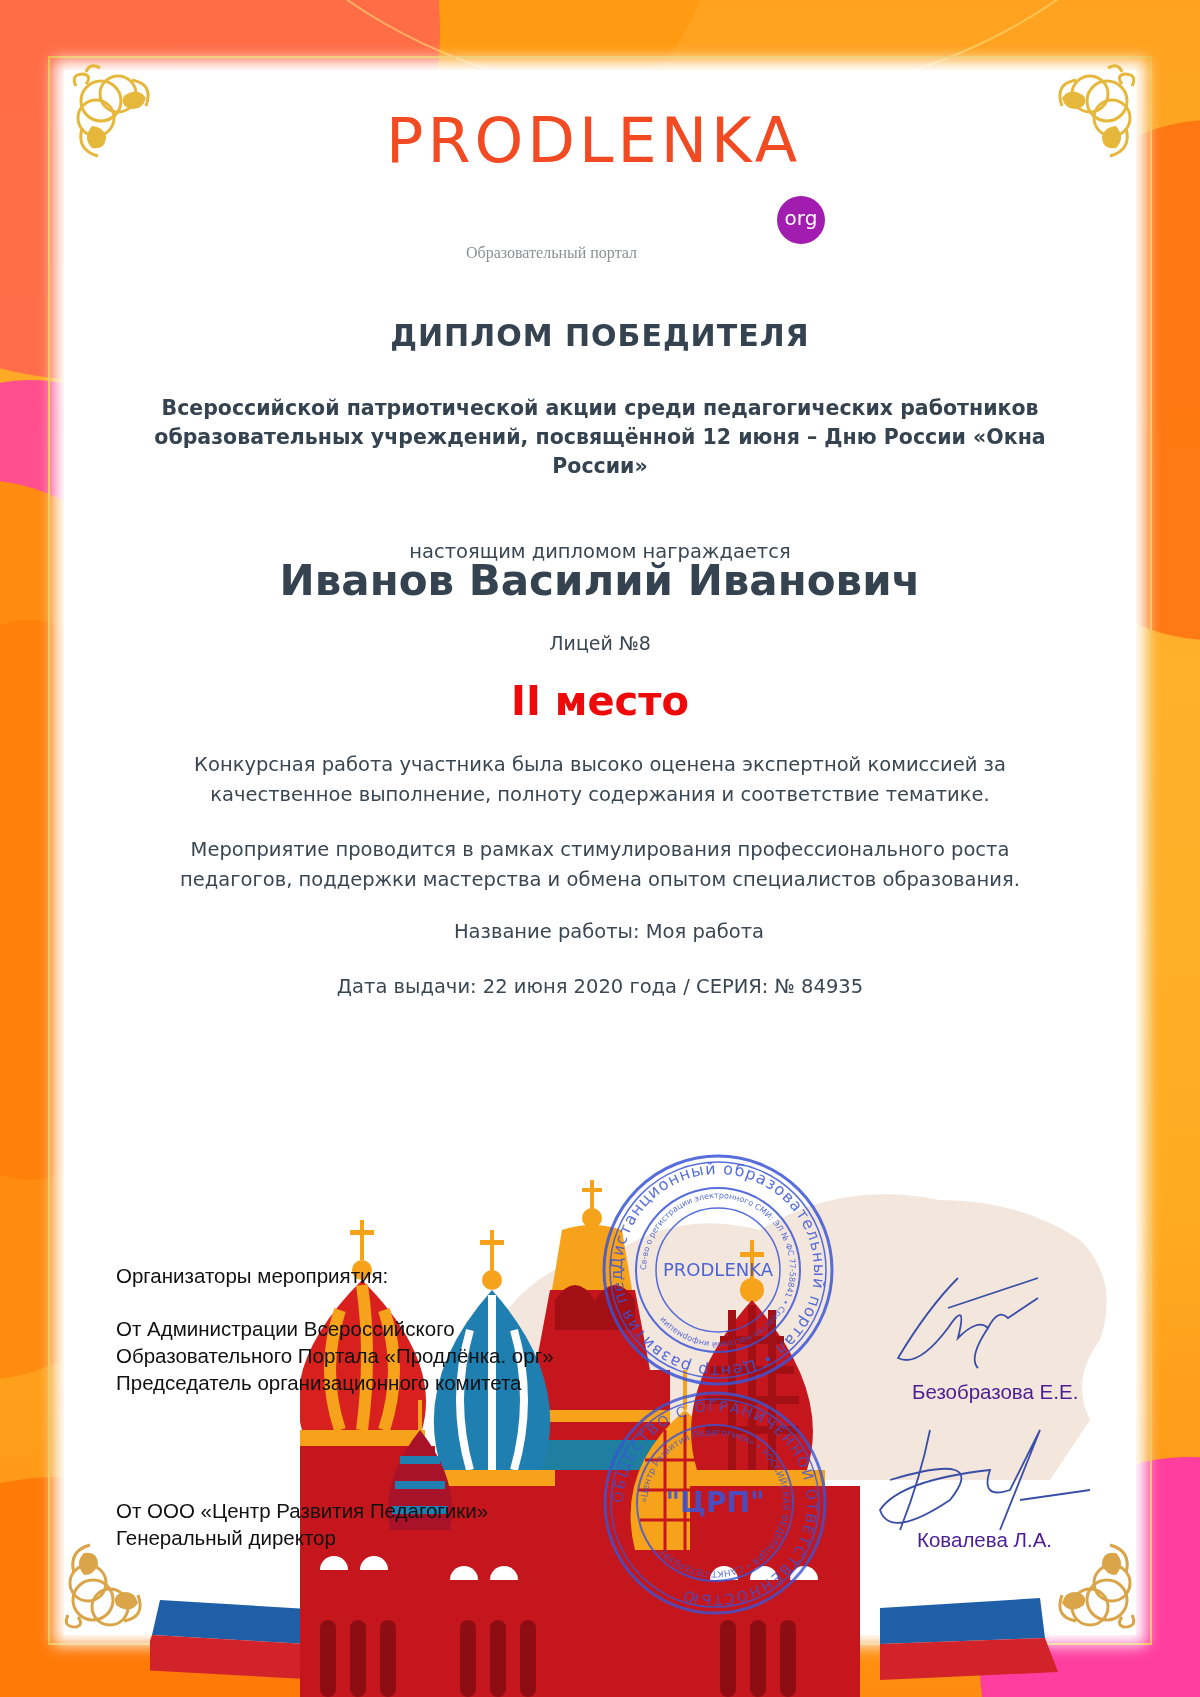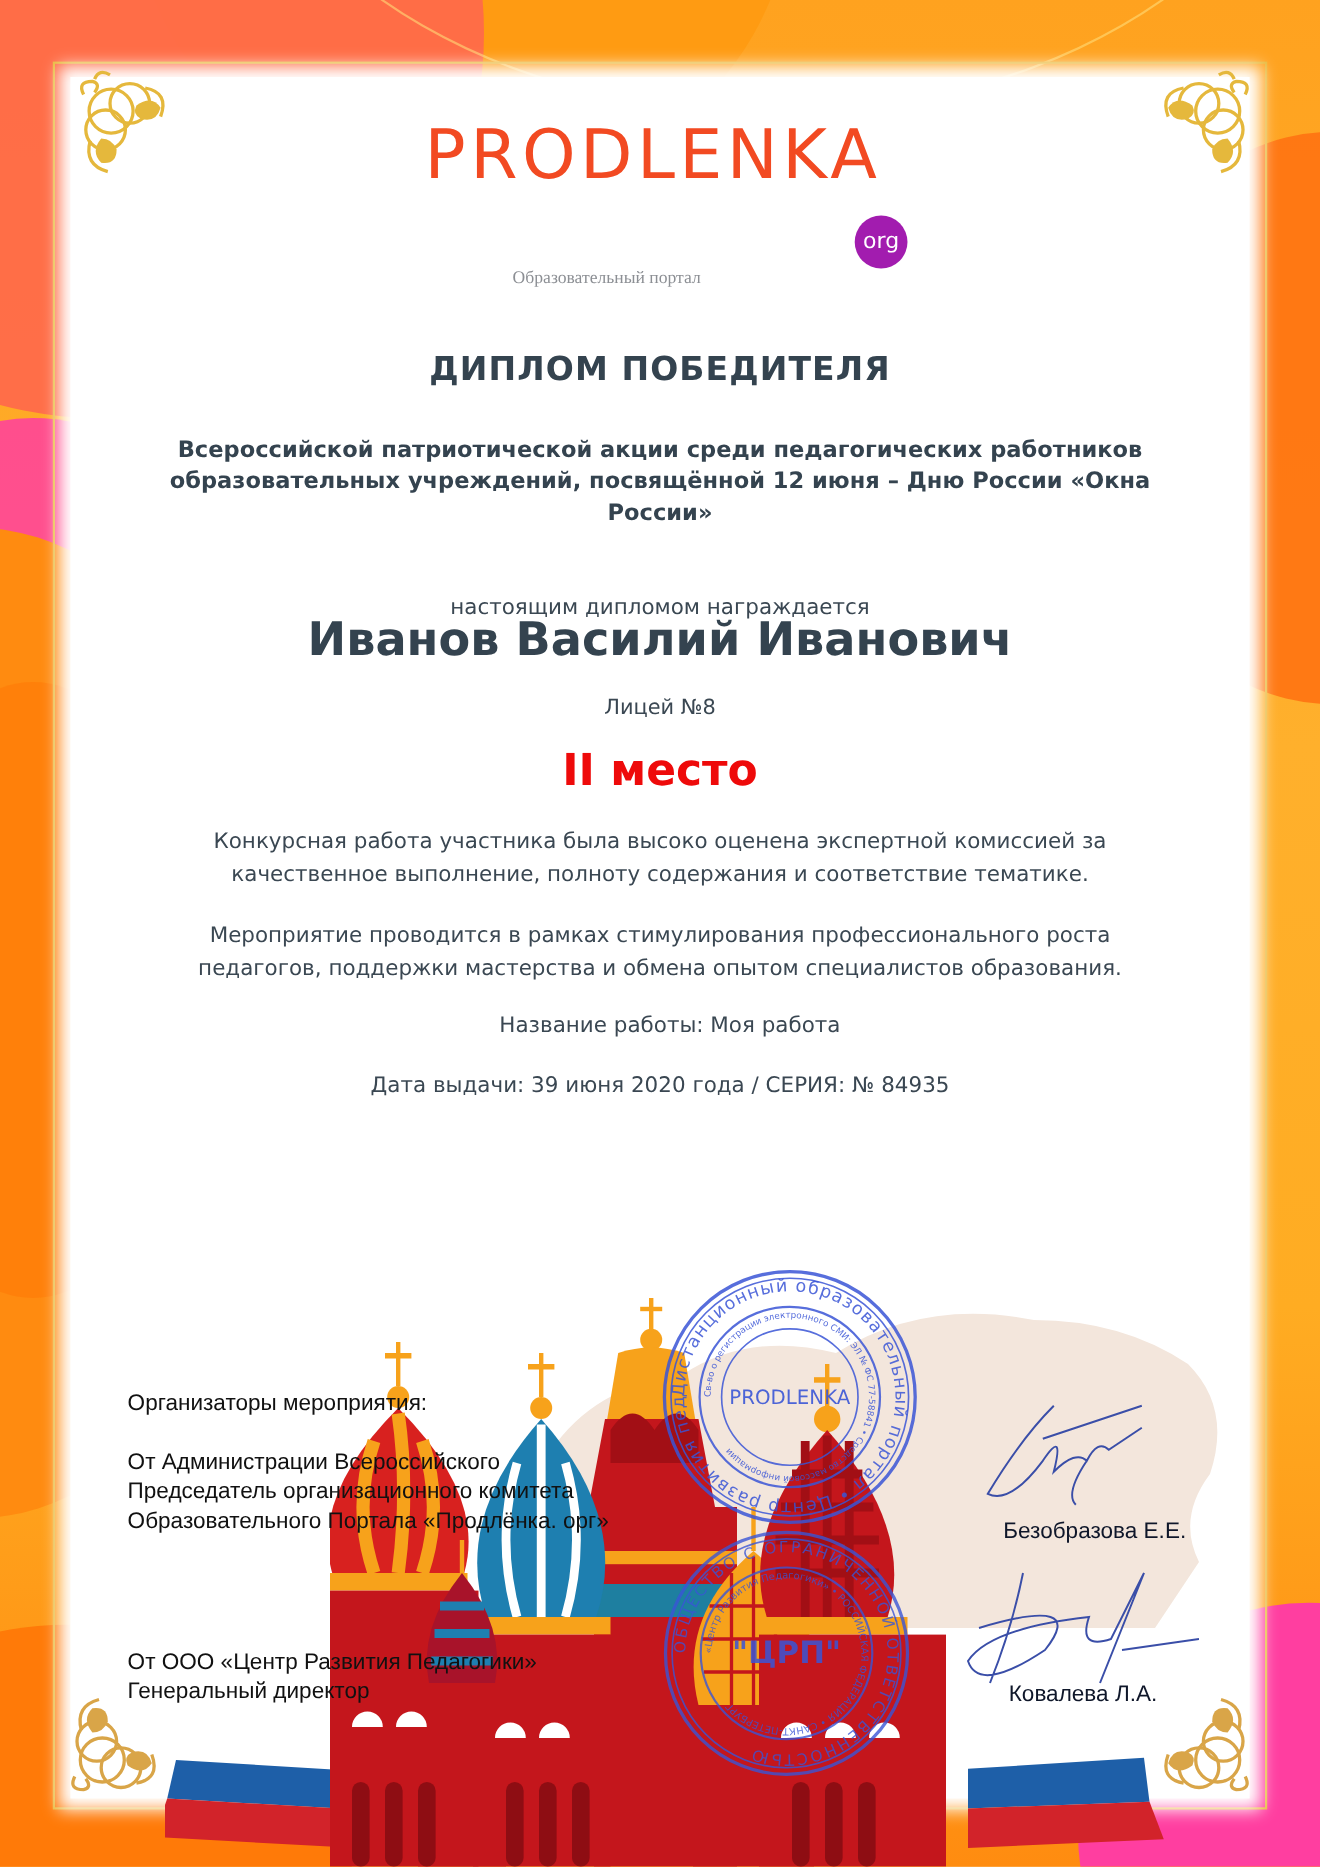--- a/index.html
+++ b/index.html
@@ -58,21 +58,21 @@
   
   .map { position: absolute; left: 460px; top: 1160px; width: 680px; height: 380px; }
   .flag { position: absolute; }
   .cathedral { position: absolute; left: 300px; top: 1140px; width: 560px; height: 557px; }
 
   .organizers { position: absolute; left: 116px; top: 1262px; text-align: left; color: #111;
                 font-family: "Liberation Sans", sans-serif; font-size: 20.5px; line-height: 27px; }
   .organizers .head { margin-bottom: 26px; }
   .org2 { position: absolute; left: 116px; top: 1497px; text-align: left; color: #111;
           font-family: "Liberation Sans", sans-serif; font-size: 20.5px; line-height: 27px; }
-  .signer { position: absolute; color: #0f172a; font-family: "Liberation Sans", sans-serif; font-size: 20.5px; }
+  .signer { position: absolute; color: #4c1d95; font-family: "Liberation Sans", sans-serif; font-size: 20.5px; }
   .signer-1 { left: 912px; top: 1380px; }
   .signer-2 { left: 917px; top: 1528px; }
   .sig { position: absolute; }
   .stamp { position: absolute; }
 </style>
 </head>
 <body>
 
 <div class="bg">
   <div class="blob blob-tl2"></div>
@@ -290,27 +290,27 @@
 
   <div class="title">ДИПЛОМ ПОБЕДИТЕЛЯ</div>
   <div class="subtitle">Всероссийской патриотической акции среди педагогических работников образовательных учреждений, посвящённой 12 июня – Дню России «Окна России»</div>
   <div class="awarded">настоящим дипломом награждается</div>
   <div class="name">Иванов Василий Иванович</div>
   <div class="org">Лицей №8</div>
   <div class="place">II место</div>
   <div class="para para1">Конкурсная работа участника была высоко оценена экспертной комиссией за качественное выполнение, полноту содержания и соответствие тематике.</div>
   <div class="para para2">Мероприятие проводится в рамках стимулирования профессионального роста педагогов, поддержки мастерства и обмена опытом специалистов образования.</div>
   <div class="work">Название работы: Моя работа</div>
-  <div class="issued">Дата выдачи: 39 июня 2020 года / СЕРИЯ: № 84935</div>
+  <div class="issued">Дата выдачи: 22 июня 2020 года / СЕРИЯ: № 84935</div>
 </div>
 
 <div class="organizers">
   <div class="head">Организаторы мероприятия:</div>
   <div>От Администрации Всероссийского</div>
+  <div>Образовательного Портала «Продлёнка. орг»</div>
   <div>Председатель организационного комитета</div>
-  <div>Образовательного Портала «Продлёнка. орг»</div>
 </div>
 <div class="org2">
   <div>От ООО «Центр Развития Педагогики»</div>
   <div>Генеральный директор</div>
 </div>
 <div class="signer signer-1">Безобразова Е.Е.</div>
 <div class="signer signer-2">Ковалева Л.А.</div>
 
 </body></html>

